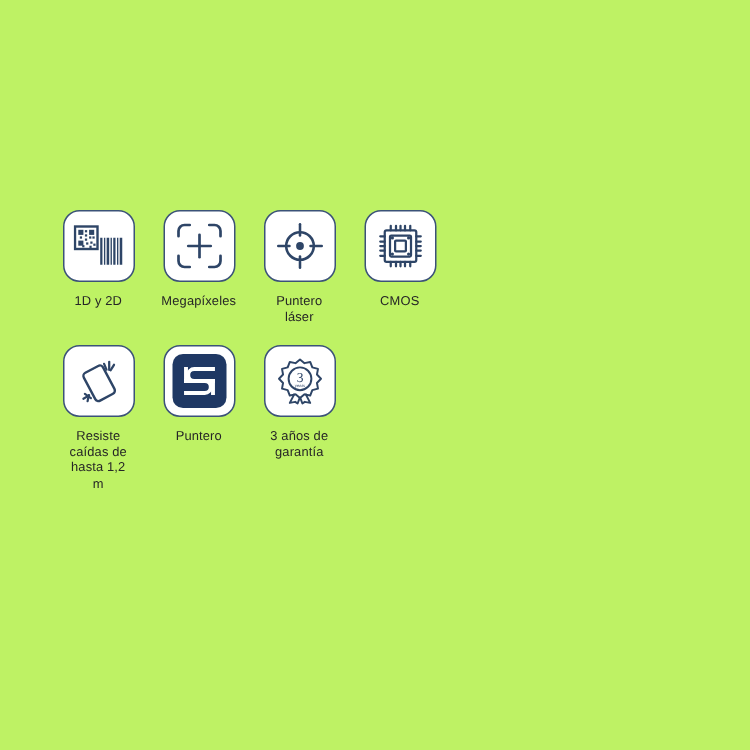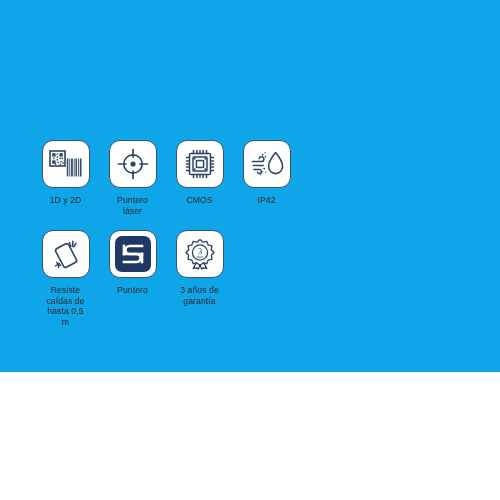--- a/index.html
+++ b/index.html
@@ -10,22 +10,22 @@
   body {
     width: 500px;
     height: 500px;
     font-family: "Liberation Sans", sans-serif;
     -webkit-font-smoothing: antialiased;
     overflow: hidden;
   }
   .sheet {
     position: relative;
     width: 500px;
-    height: 372px;
-    background: #0ea5e9;
+    height: 500px;
+    background: #bef264;
   }
   .feature-grid {
     position: absolute;
     left: 32px;
     top: 140px;
     width: 440px;
   }
   .feature-row {
     display: flex;
     flex-direction: row;
@@ -103,20 +103,35 @@
               <rect x="26.5" y="9.5" width="1.5" height="18"></rect>
               <rect x="29" y="9.5" width="0.9" height="18"></rect>
               <rect x="30.8" y="9.5" width="1.7" height="18"></rect>
             </g>
           </svg>
         </div>
         <div class="feature-label">1D y 2D</div>
       </div>
 
 
+      <div class="feature-cell">
+        <div class="icon-box">
+          <svg width="32" height="32" viewBox="0 0 32 32">
+            <g fill="none" stroke="#2e4567" stroke-width="1.8" stroke-linecap="round">
+              <path d="M2 9.5 V6 a4 4 0 0 1 4-4 H9.5"></path>
+              <path d="M22.5 2 H26 a4 4 0 0 1 4 4 V9.5"></path>
+              <path d="M30 22.5 V26 a4 4 0 0 1 -4 4 H22.5"></path>
+              <path d="M9.5 30 H6 a4 4 0 0 1 -4 -4 V22.5"></path>
+              <path d="M16 8.5 V23.5"></path>
+              <path d="M8.5 16 H23.5"></path>
+            </g>
+          </svg>
+        </div>
+        <div class="feature-label">Megapíxeles</div>
+      </div>
 
       <div class="feature-cell">
         <div class="icon-box">
           <svg width="32" height="32" viewBox="0 0 32 32">
             <g fill="none" stroke="#2e4567" stroke-width="1.7" stroke-linecap="round">
               <circle cx="16" cy="16" r="9.2"></circle>
               <path d="M16 1.5 V9"></path>
               <path d="M16 23 V30.5"></path>
               <path d="M1.5 16 H9"></path>
               <path d="M23 16 H30.5"></path>
@@ -160,42 +175,20 @@
               <circle cx="10.6" cy="10.6" r="1.05"></circle>
               <circle cx="21.4" cy="10.6" r="1.05"></circle>
               <circle cx="10.6" cy="21.4" r="1.05"></circle>
               <circle cx="21.4" cy="21.4" r="1.05"></circle>
             </g>
           </svg>
         </div>
         <div class="feature-label">CMOS</div>
       </div>
 
-      <div class="feature-cell">
-        <div class="icon-box">
-          <svg width="34" height="30" viewBox="0 0 34 30">
-            <g fill="none" stroke="#2e4567" stroke-width="1.5" stroke-linecap="round">
-              <path d="M2.2 12.5 H11.5 a2.4 2.4 0 1 0 -2.3 -3"></path>
-              <path d="M3.4 16.6 H13.2"></path>
-              <path d="M3.8 20.4 H9.4 a2.1 2.1 0 1 1 -2 2.7"></path>
-            </g>
-            <g fill="#2e4567">
-              <circle cx="12.6" cy="5.6" r="0.95"></circle>
-              <circle cx="15.4" cy="7.6" r="0.8"></circle>
-              <circle cx="15" cy="4" r="0.7"></circle>
-              <circle cx="14.2" cy="19.6" r="0.95"></circle>
-              <circle cx="12" cy="22.6" r="0.75"></circle>
-              <circle cx="15.8" cy="23.2" r="0.65"></circle>
-              <circle cx="10.8" cy="25.8" r="0.6"></circle>
-            </g>
-            <path d="M25.6 3.6 C25.6 3.6 32.6 12 32.6 17.6 a7 7 0 0 1 -14 0 C18.6 12 25.6 3.6 25.6 3.6 Z" fill="none" stroke="#2e4567" stroke-width="1.6" stroke-linejoin="round"></path>
-          </svg>
-        </div>
-        <div class="feature-label">IP42</div>
-      </div>
 
     </div>
 
     <div class="feature-row row-2">
 
       <div class="feature-cell">
         <div class="icon-box">
           <svg width="32" height="32" viewBox="0 0 32 32">
             <g transform="rotate(-28 16 17)">
               <rect x="8.6" y="7" width="14.5" height="21" rx="2.4" fill="none" stroke="#2e4567" stroke-width="1.6"></rect>
@@ -205,21 +198,21 @@
               <path d="M26 5.2 L23.8 8.8"></path>
               <path d="M19.4 4.6 L21 8.4"></path>
               <path d="M6.6 24.6 L10.6 27.4"></path>
               <path d="M5.6 27.8 L9.4 25.6"></path>
               <path d="M8.4 29.4 L9.2 25.4"></path>
             </g>
           </svg>
         </div>
         <div class="feature-label">Resiste
 caídas de
-hasta 0,5
+hasta 1,2
 m</div>
       </div>
 
       <div class="feature-cell">
         <div class="icon-box">
           <svg width="38" height="38" viewBox="0 0 38 38">
             <rect x="1" y="1" width="36" height="36" rx="7" fill="#1f3864"></rect>
             <g fill="none" stroke="#ffffff" stroke-width="2.6" stroke-linecap="square">
               <path d="M28 11 H15.5 a4 4 0 0 0 0 8 H28"></path>
               <path d="M10 27 H22.5 a4 4 0 0 0 0 -8 H10"></path>

